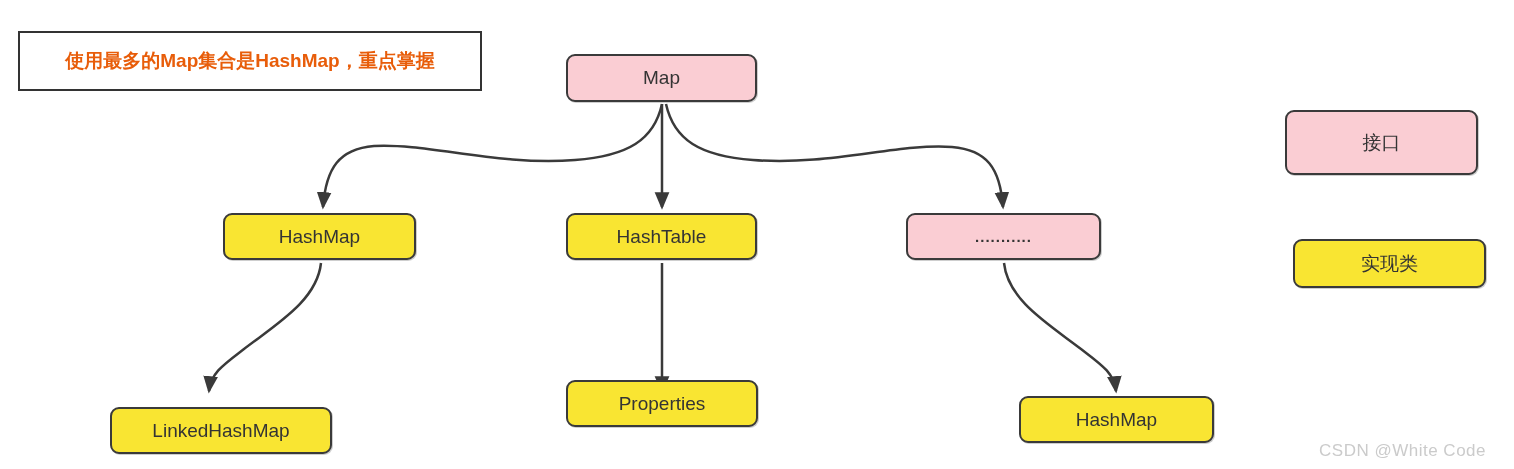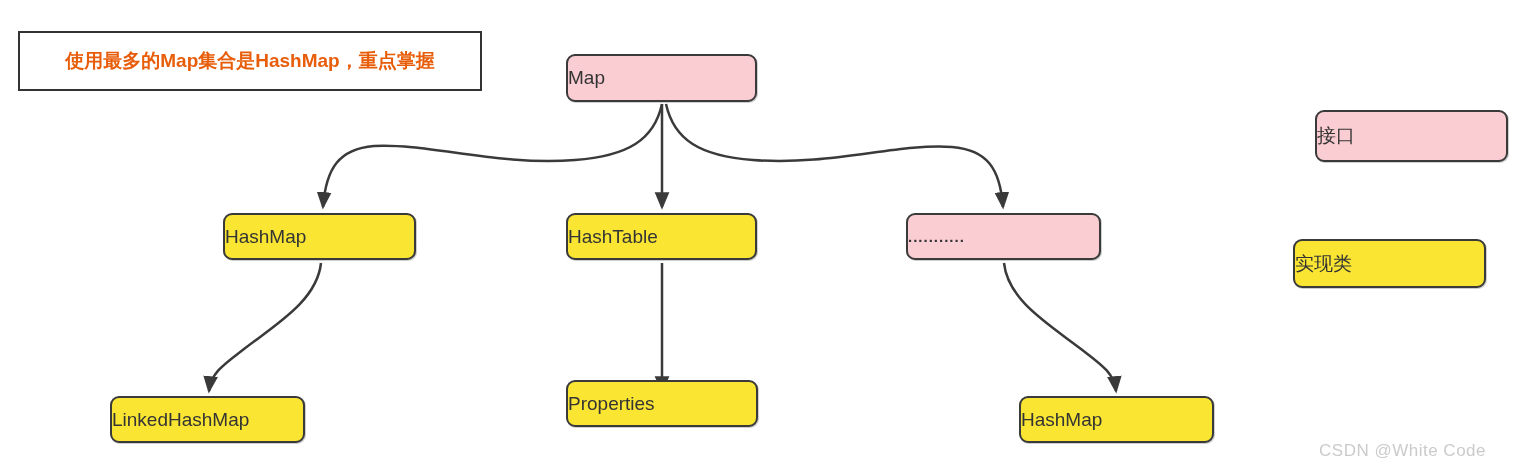--- a/index.html
+++ b/index.html
@@ -22,20 +22,21 @@
     stroke-width: 2.5;
     fill: none;
   }
   .node {
     position: absolute;
     box-sizing: border-box;
     border: 2.5px solid var(--border-color, #3a3a3a);
     border-radius: 9px;
     display: flex;
     align-items: center;
+    justify-content: center;
     font-size: 19px;
     color: #343434;
     box-shadow: 1px 1px 0 rgba(60,60,60,0.25);
     background: #fff;
   }
   .node.interface { background: var(--interface-fill, #facdd3); }
   .node.class     { background: var(--class-fill,     #f9e532); }
   .node .dots { font-weight: bold; letter-spacing: 1px; font-size: 15px; }
   .note-box {
     position: absolute;
@@ -95,33 +96,33 @@
   </div>
 
   <div class="node class" style="left:566px; top:213px; width:191px; height:47px;">
     <span>HashTable</span>
   </div>
 
   <div class="node interface" style="left:906px; top:213px; width:195px; height:47px;">
     <span class="dots">...........</span>
   </div>
 
-  <div class="node class" style="left:110px; top:396px; width:195px; height:47px;">
+  <div class="node class" style="left:110px; top:407px; width:222px; height:47px;">
     <span>LinkedHashMap</span>
   </div>
 
   <div class="node class" style="left:566px; top:380px; width:192px; height:47px;">
     <span>Properties</span>
   </div>
 
   <div class="node class" style="left:1019px; top:396px; width:195px; height:47px;">
     <span>HashMap</span>
   </div>
 
-  <div class="node interface" style="left:1315px; top:110px; width:193px; height:52px;">
+  <div class="node interface" style="left:1285px; top:110px; width:193px; height:65px;">
     <span>接口</span>
   </div>
 
   <div class="node class" style="left:1293px; top:239px; width:193px; height:49px;">
     <span>实现类</span>
   </div>
 
   <div class="watermark">CSDN @White Code</div>
 
 </div>

